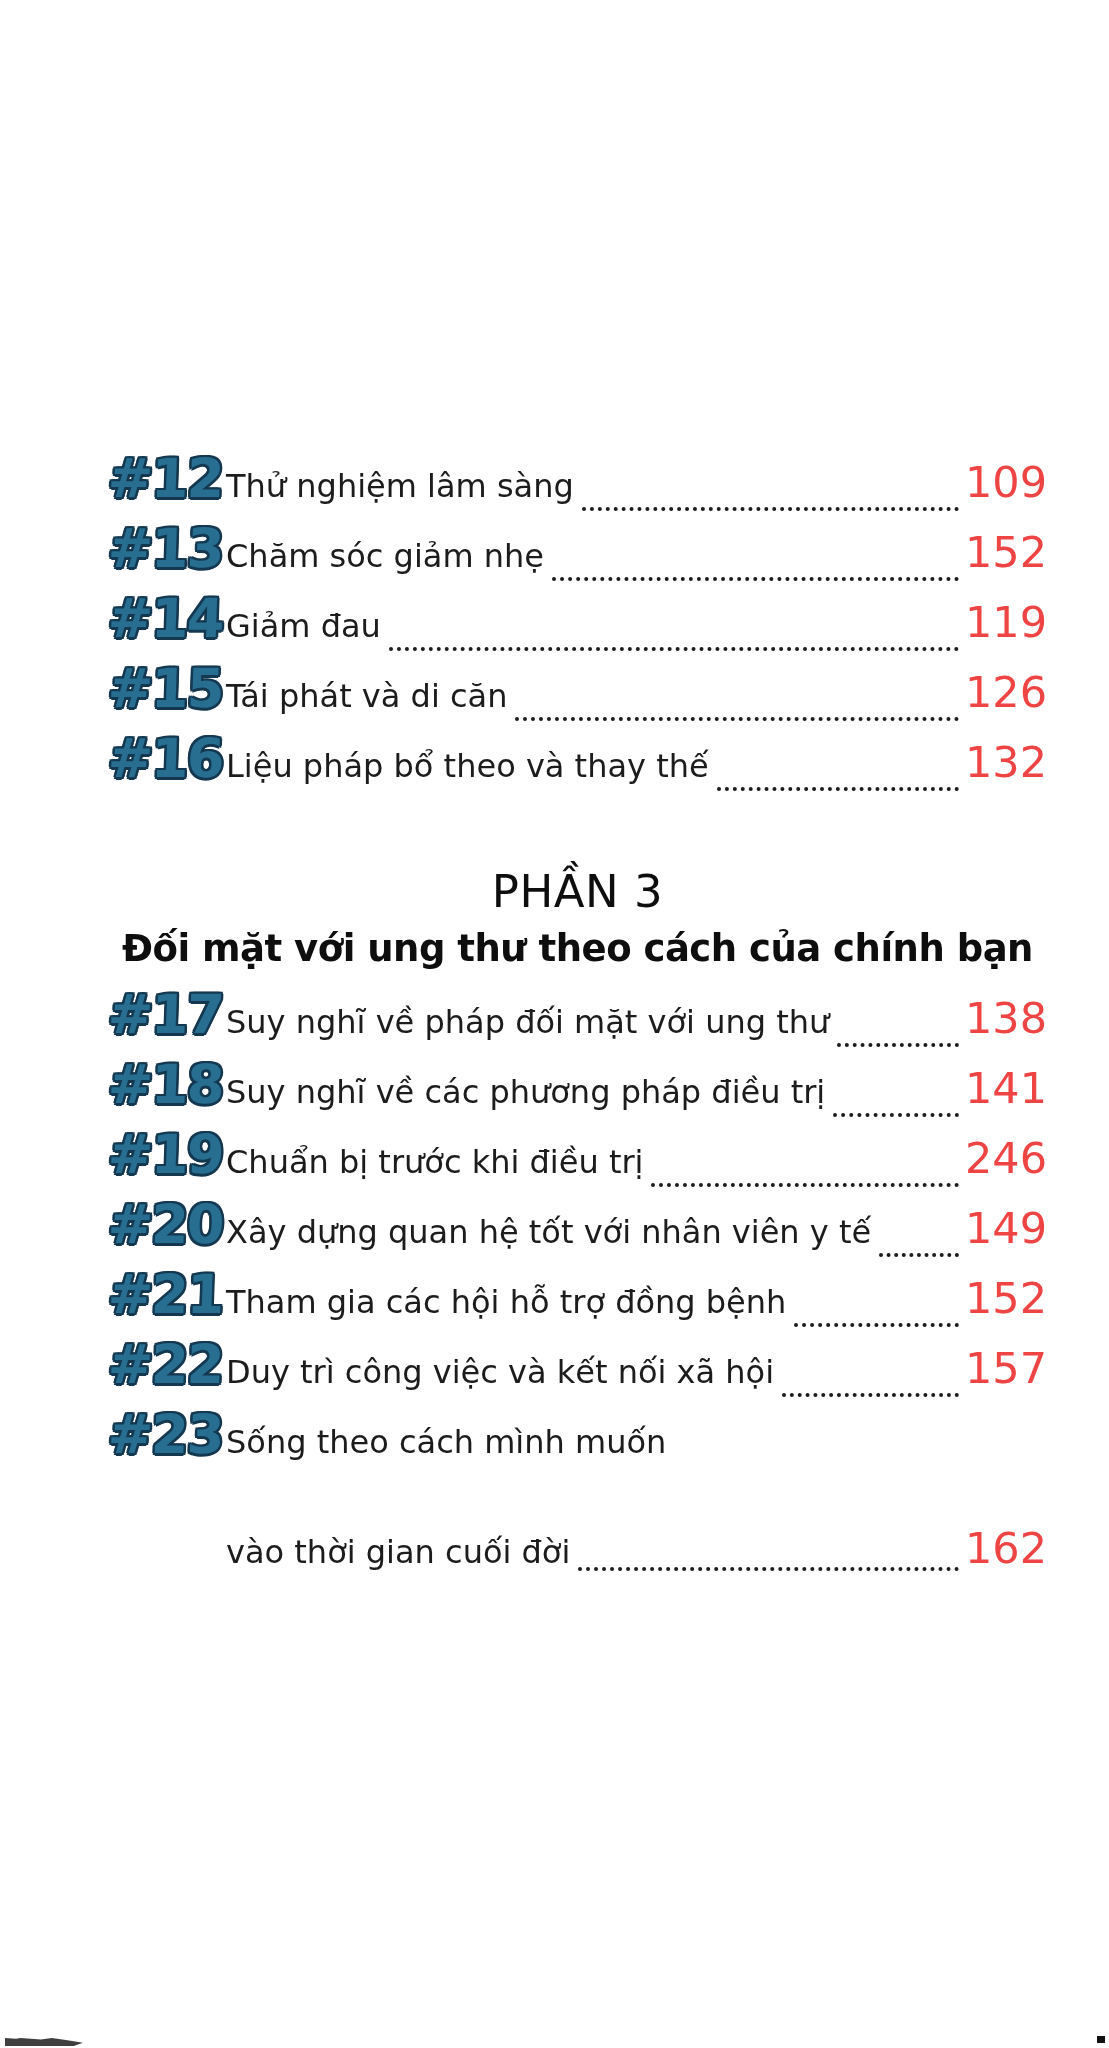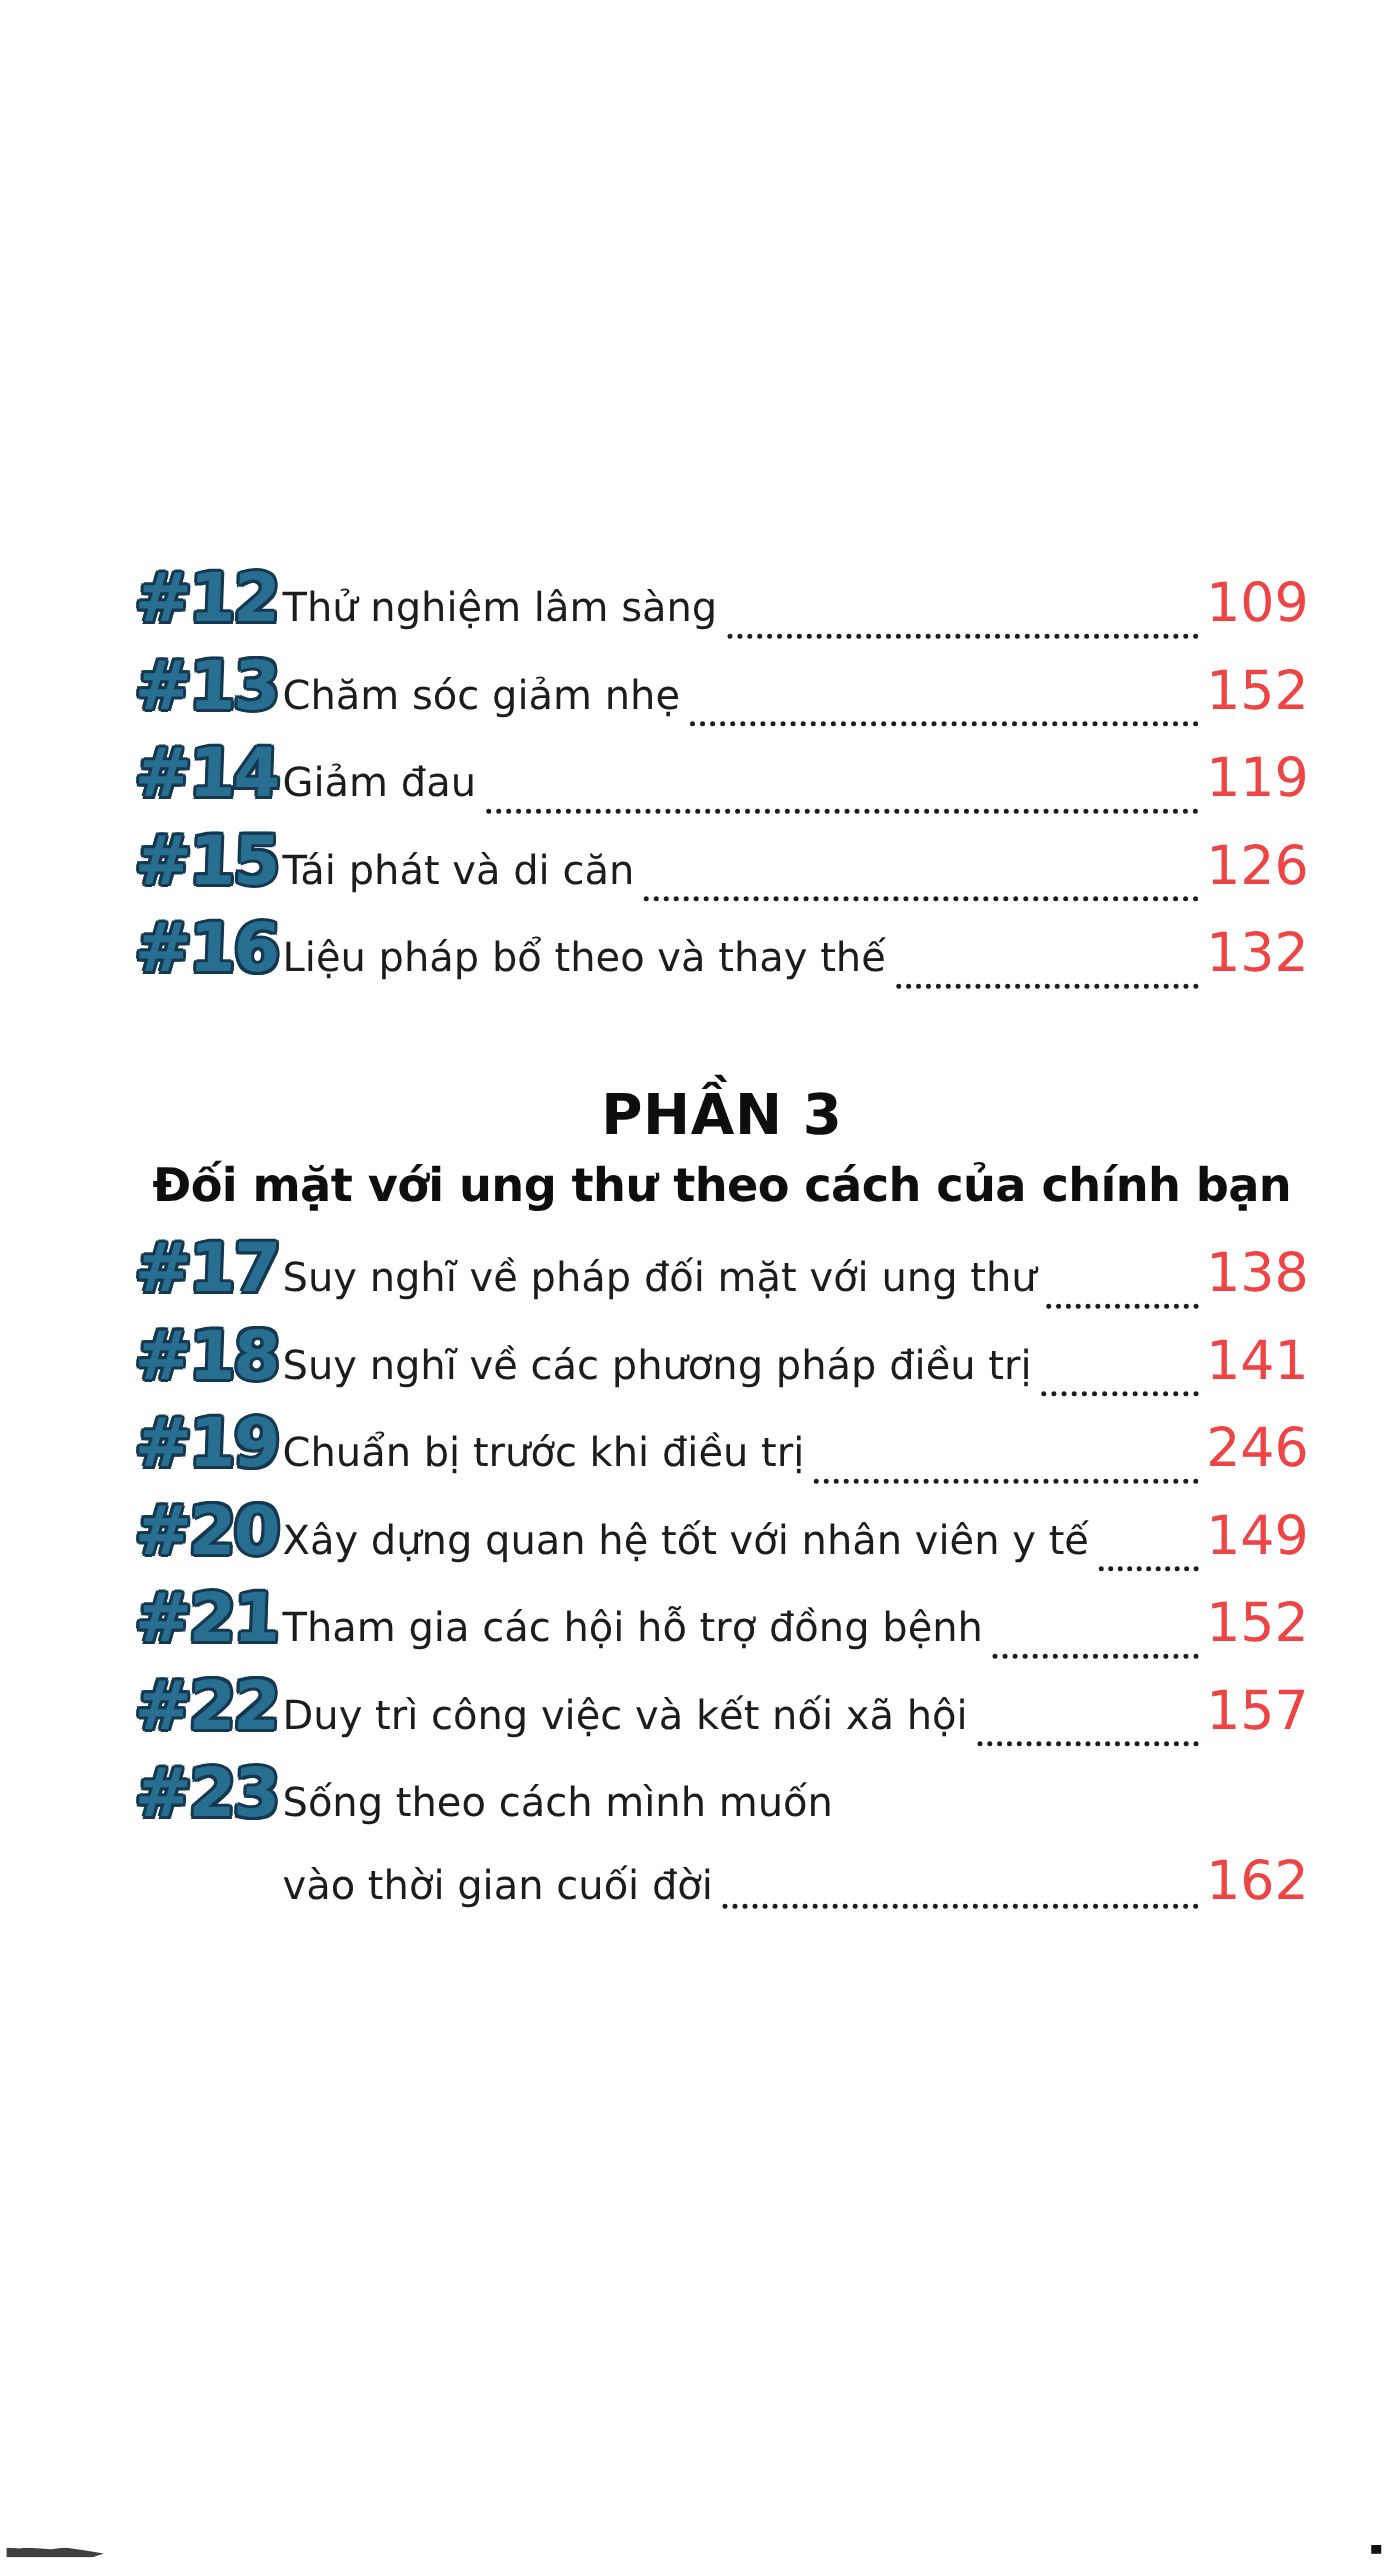--- a/index.html
+++ b/index.html
@@ -54,37 +54,37 @@
     font-size:43px;
     line-height:1;
     color:#ef4444;
   }
   .section-head{
     margin-top:64px;
     text-align:center;
   }
   .section-label{
     font-size:45px;
-    font-weight:700;
+    font-weight:400;
     letter-spacing:0.5px;
     color:#0e0e0e;
     line-height:1.15;
     text-align:center;
   }
   .section-title{
     margin-top:10px;
     font-size:37px;
     font-weight:800;
     letter-spacing:-0.5px;
     color:#0e0e0e;
     line-height:1.15;
     margin-bottom:18px;
   }
   .wrap-row-first{height:66px;}
-  .wrap-row-second{height:64px;}
+  .wrap-row-second{height:64px;margin-top:44px;}
   
   .artifact-bl{
     position:absolute;left:5px;bottom:2px;
     width:78px;height:8px;background:#1d1d1d;
     clip-path:polygon(0 0,14% 10%,20% 0,46% 18%,60% 0,78% 25%,100% 60%,88% 100%,0 100%);
     opacity:.85;
   }
   .artifact-br{
     position:absolute;right:4px;bottom:5px;
     width:8px;height:7px;background:#111;

